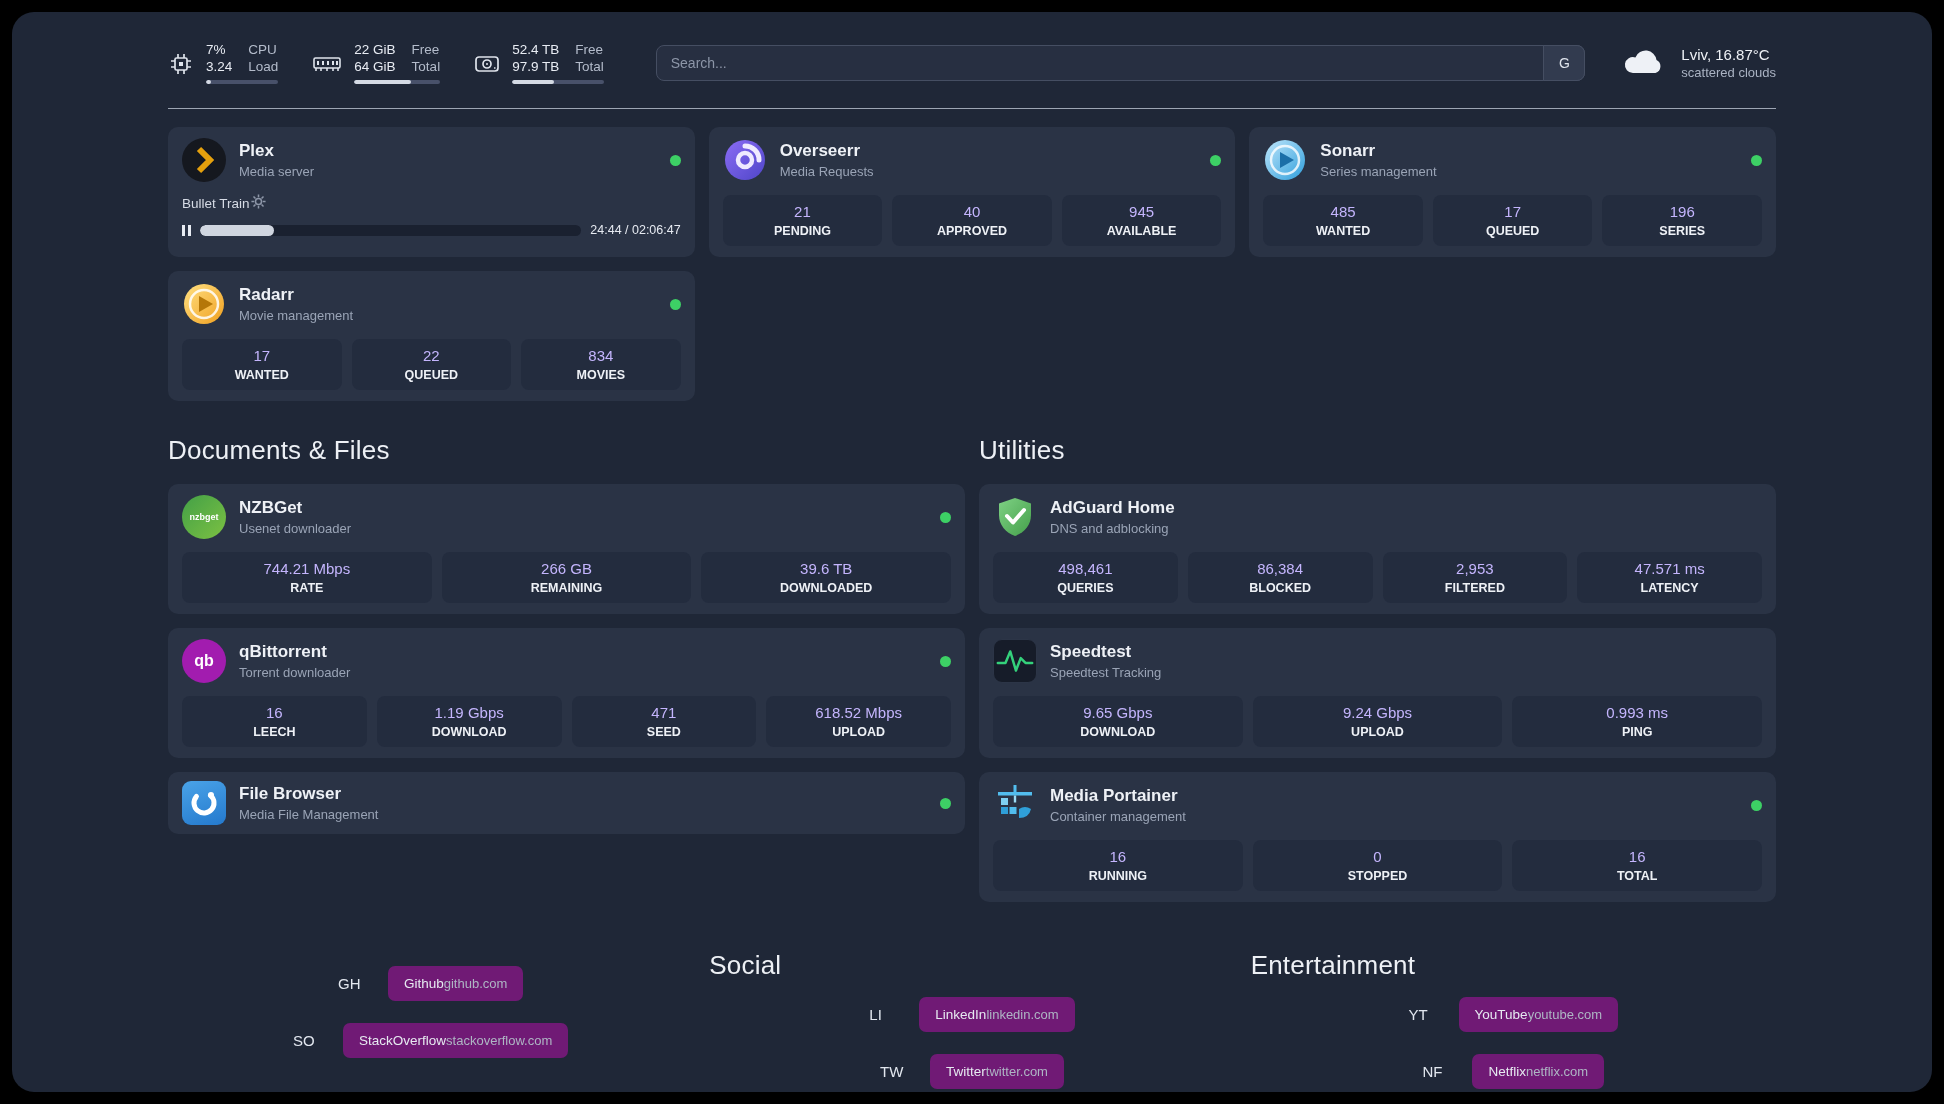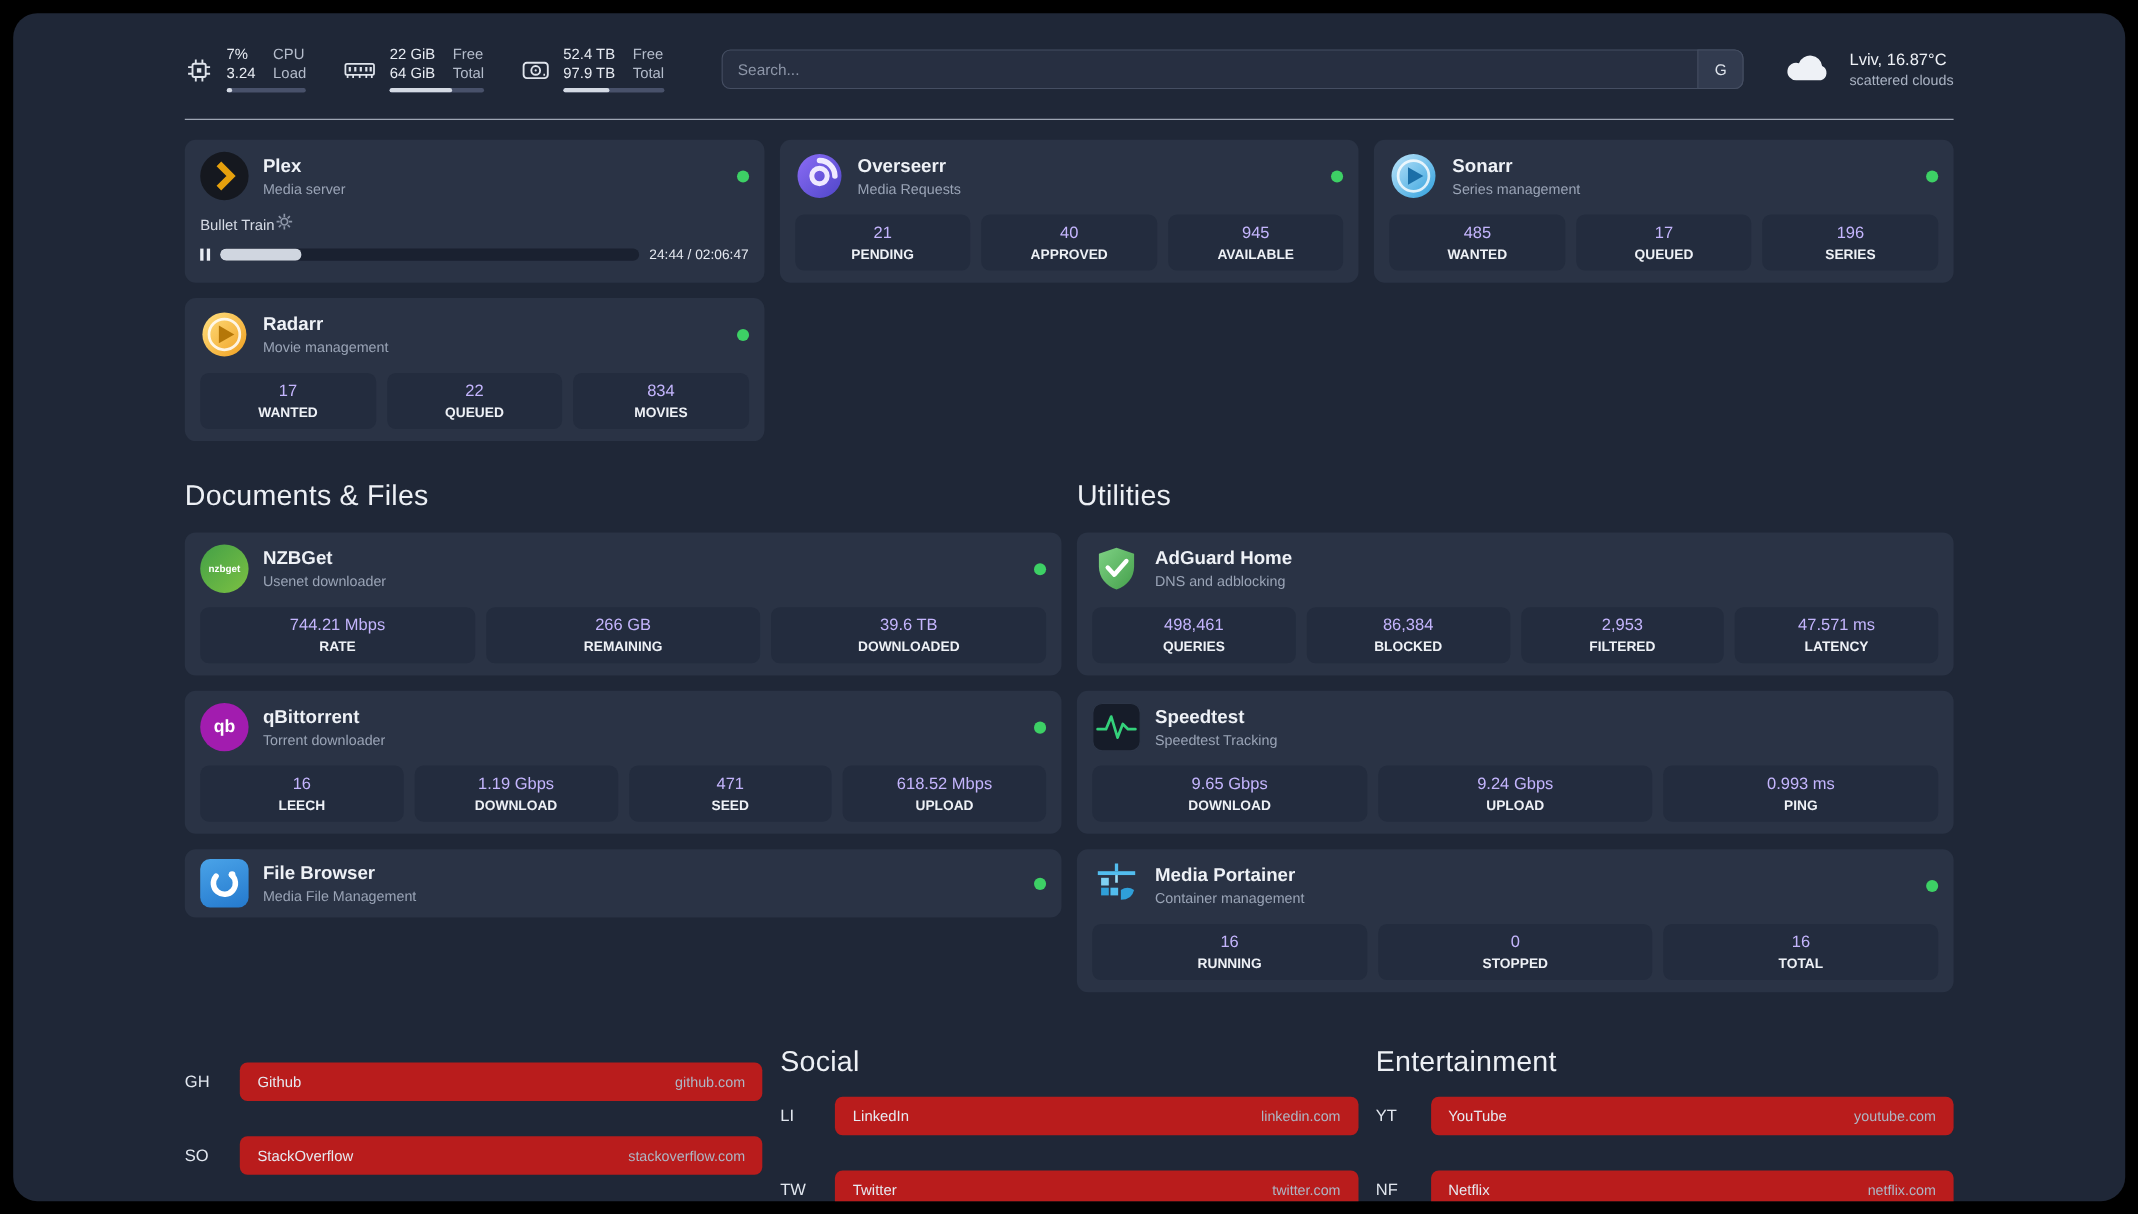--- a/index.html
+++ b/index.html
@@ -73,24 +73,24 @@
   .ptime { font-size:12.5px; color:#e6eaf1; white-space:nowrap; }
 
   
   .two-col { display:grid; grid-template-columns:1fr 1fr; gap:14px; margin-top:34px; }
   .col h2.sec { margin-bottom:18px; }
   .stack { display:flex; flex-direction:column; gap:14px; }
   .card.slim { padding:9px 14px; }
 
   
   .bookmarks { display:grid; grid-template-columns:repeat(3,1fr); gap:16px; margin-top:48px; align-items:start; }
-  .bm-rows { margin-top:16px; display:flex; flex-direction:column; gap:32px; }
+  .bm-rows { margin-top:16px; display:flex; flex-direction:column; gap:22px;align-items:center; }
   .bm-row { display:flex; align-items:center; gap:14px; }
   .bm-abbr { width:36px; font-size:15px; color:#e2e7ef; flex:none; }
-  .bm-pill { flex:1; display:flex; align-items:center; justify-content:space-between; background:#b91c1c; border-radius:7px; height:35px; padding:0 16px; cursor:pointer; }
+  .bm-pill { flex:1; display:flex; align-items:center; justify-content:space-between; background:#701a75; border-radius:7px; height:35px; padding:0 16px; cursor:pointer; }
   .bm-name { font-size:13.5px; color:#e6eaf1; }
   .bm-url { font-size:13px; color:#aeb6c4; }
 </style>
 </head>
 <body>
 
 <div class="app">
 <div class="content">
 
   <div class="topbar">

